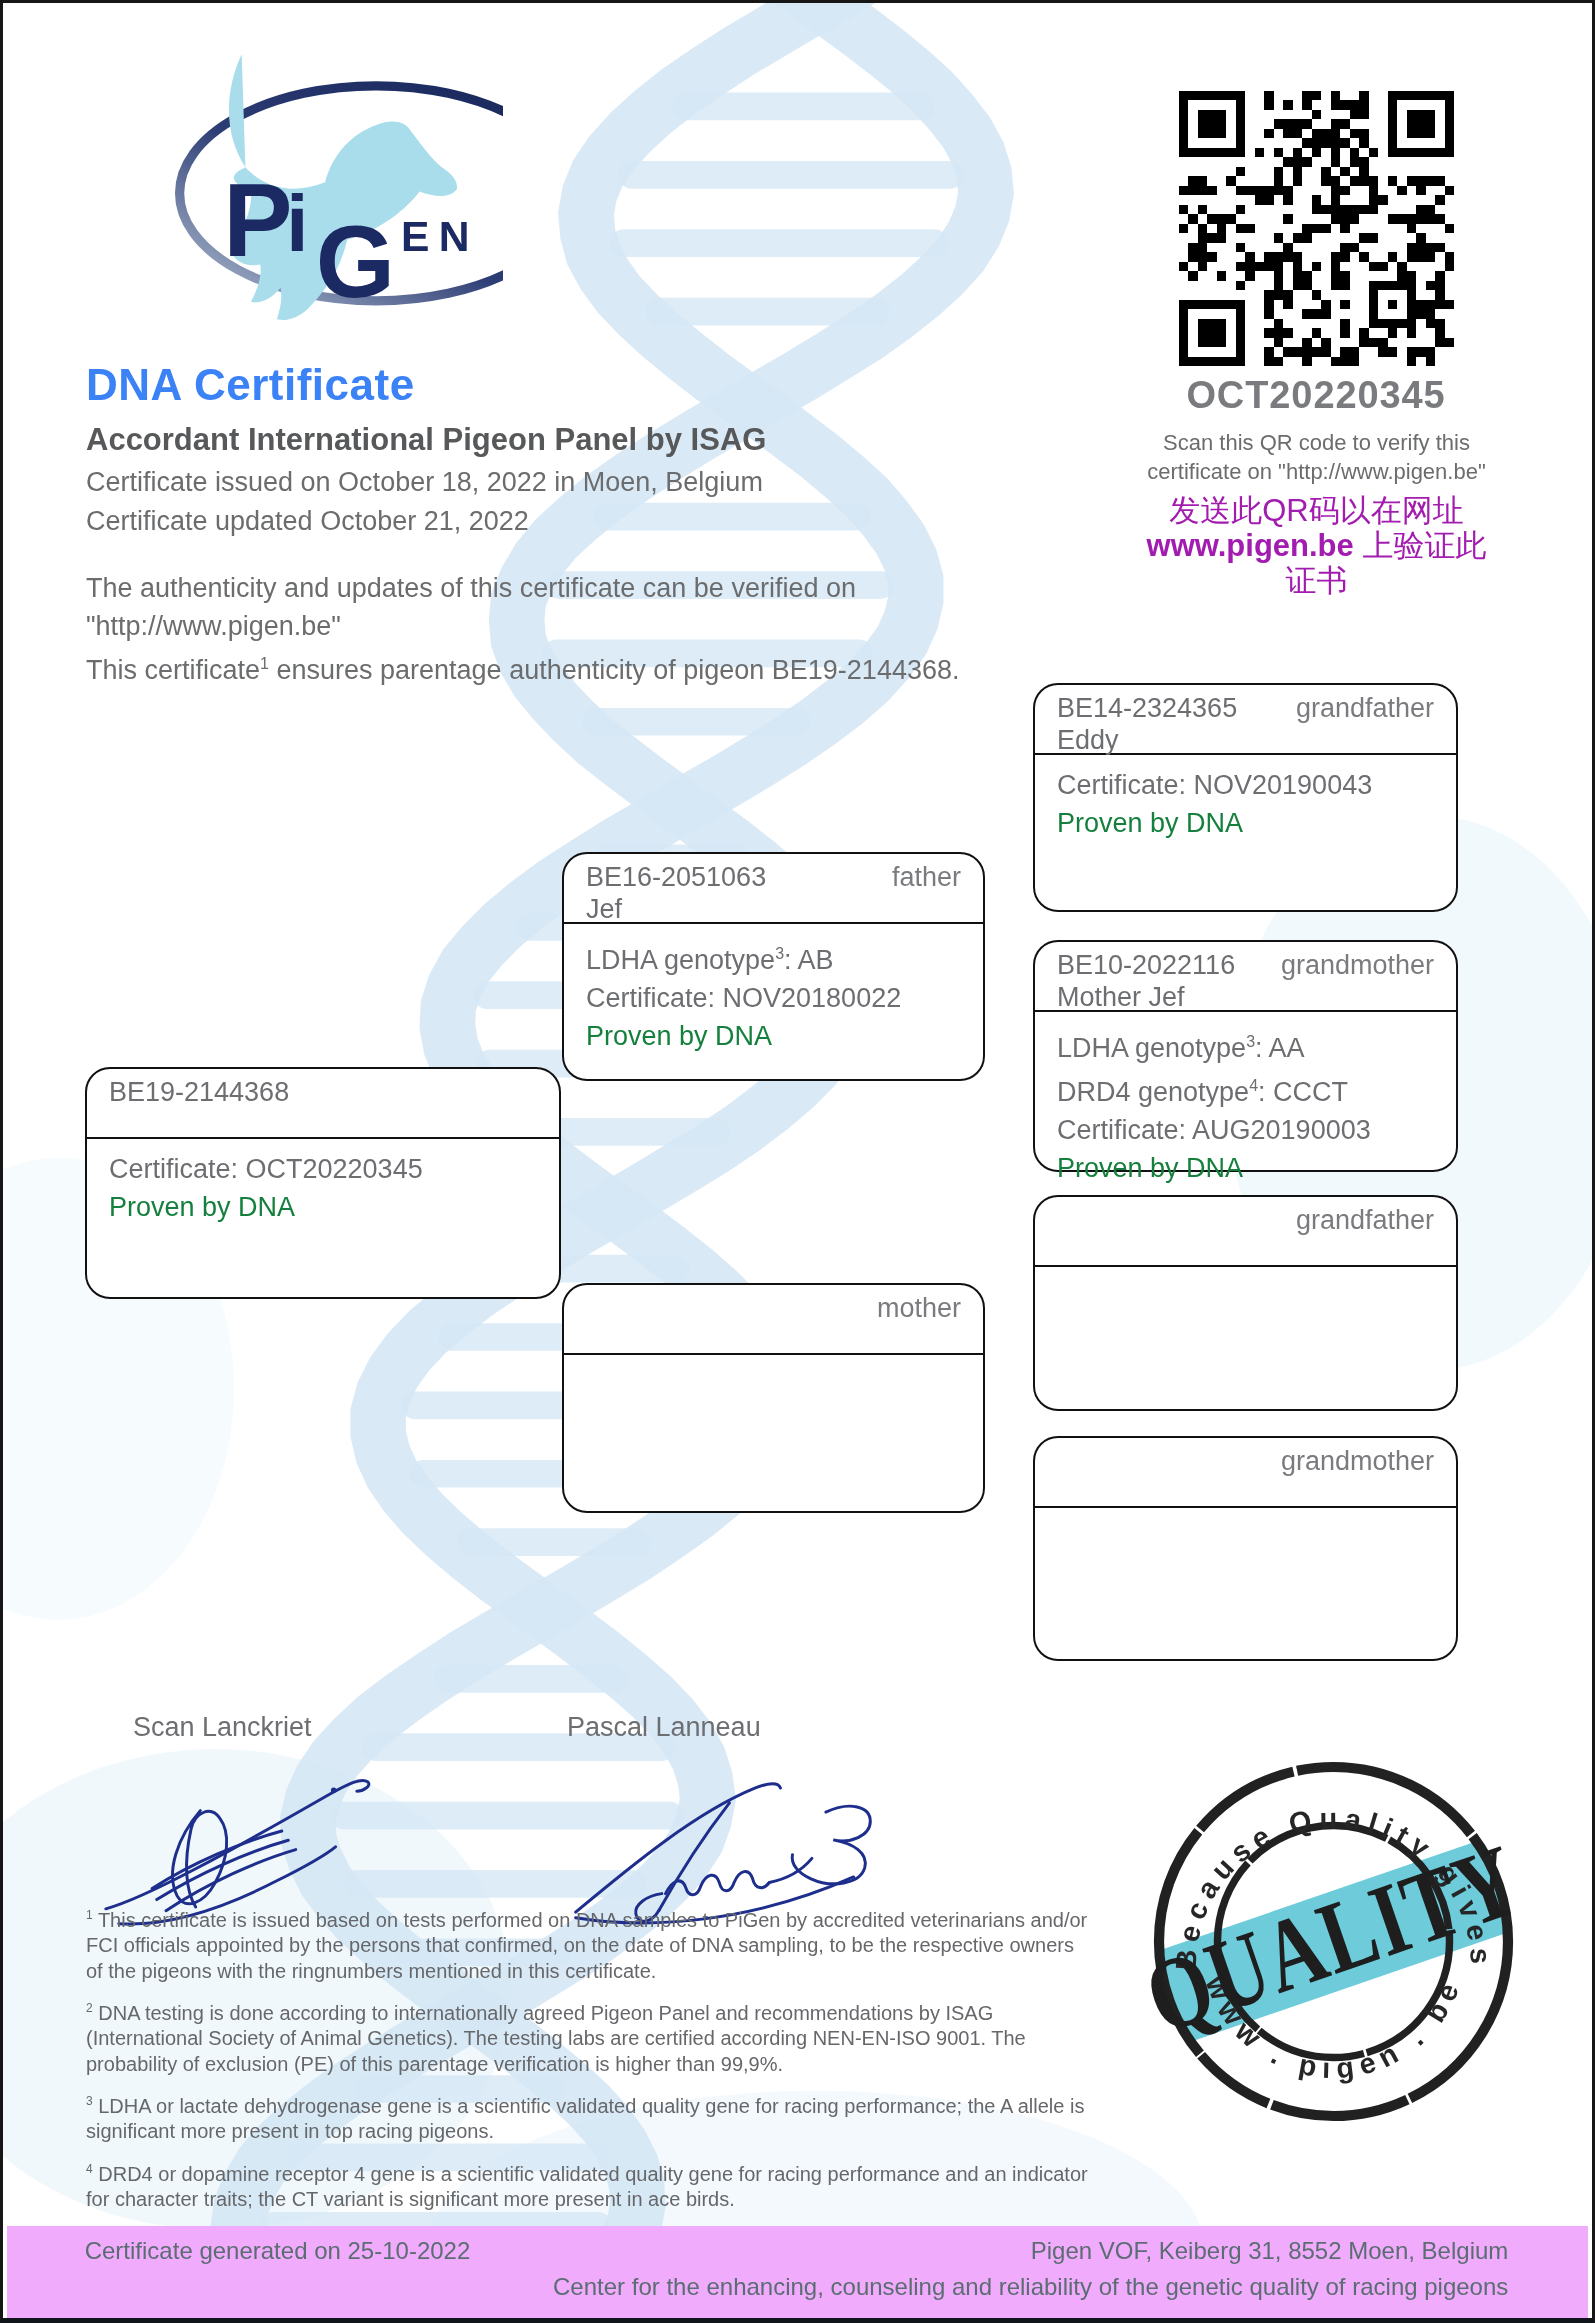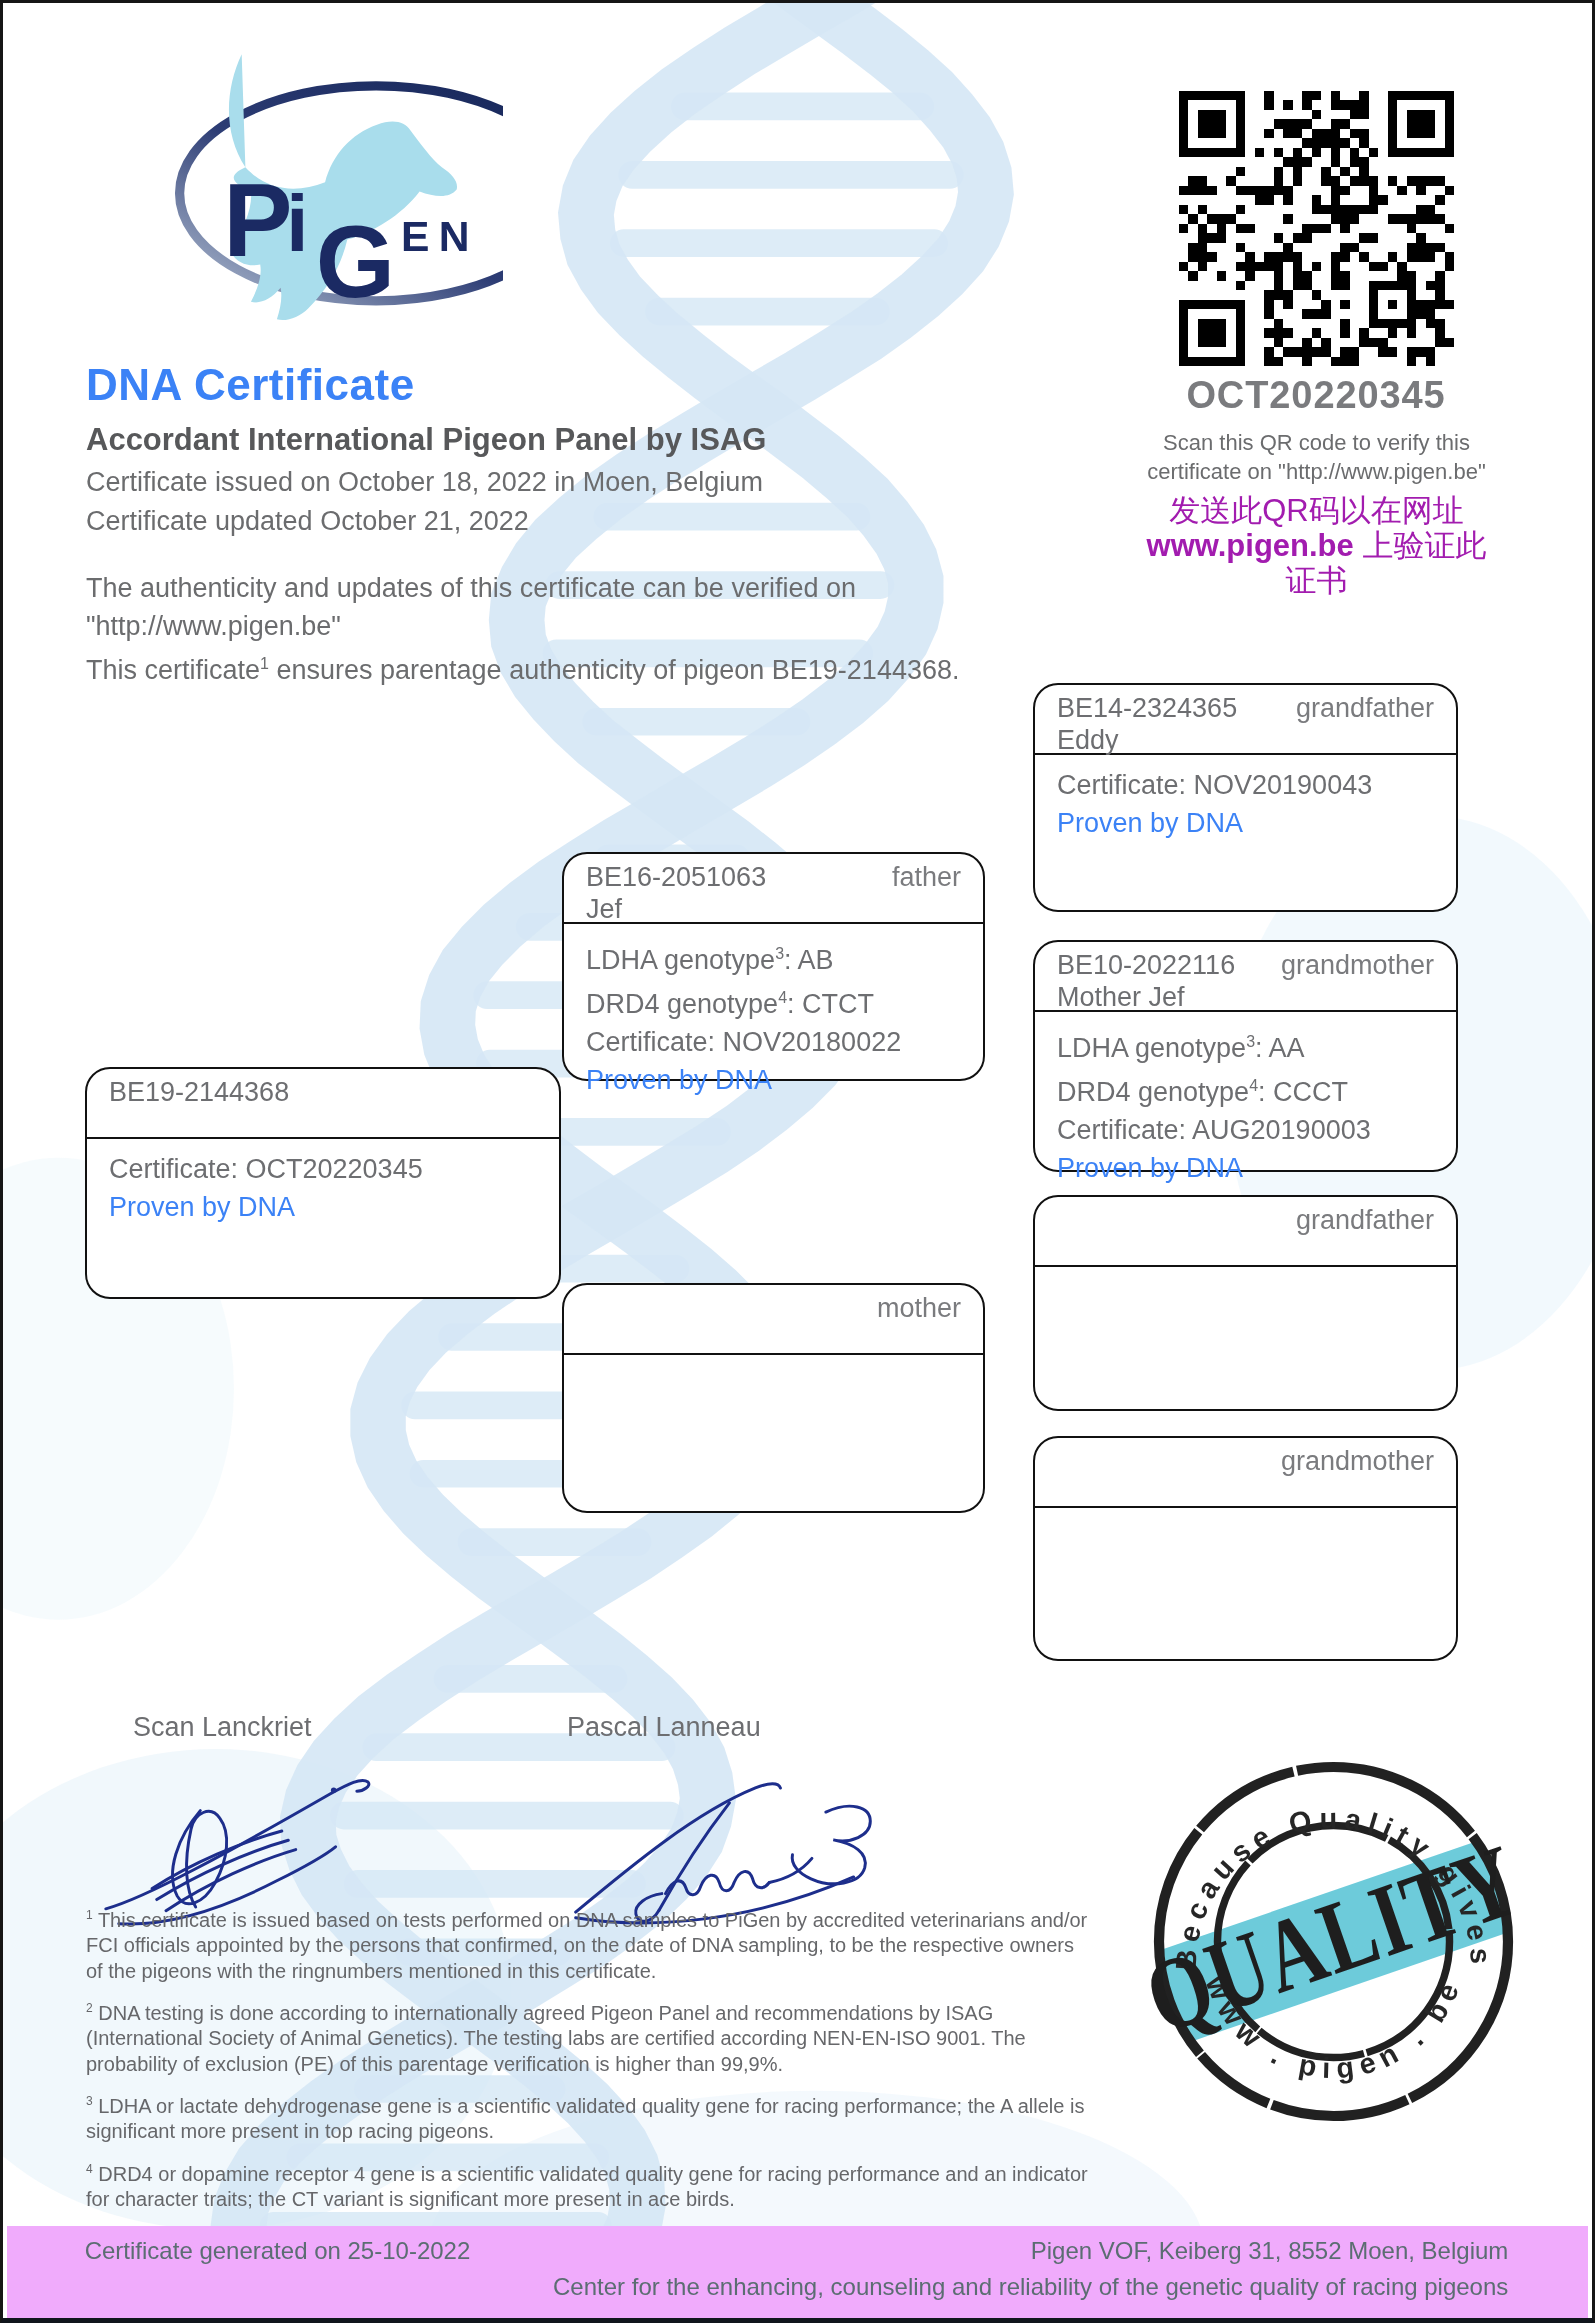--- a/index.html
+++ b/index.html
@@ -25,21 +25,21 @@
   .qr-cn{width:343px;text-align:center;font-size:31px;line-height:35px;color:#a21caf;}
   .qr-cn b{font-weight:bold;}
   
   .pbox{position:absolute;box-sizing:border-box;background:#fff;border:2.8px solid #111;border-radius:25px;color:#6d6e71;}
   .pbox-header{box-sizing:border-box;height:70px;border-bottom:2.8px solid #111;padding:6.5px 22px 0 22px;}
   .pbox-l1{display:flex;justify-content:space-between;font-size:27px;line-height:32px;}
   .pbox-role{color:#7a7b7e;}
   .pbox-name{font-size:27px;line-height:32px;}
   .pbox-body{padding:11px 34px 0 22px;font-size:27px;line-height:38px;}
   .pbox-body sup{font-size:16px;}
-  .red{color:#3b82f6;}
+  .red{color:#15803d;}
   
   .sig-name{font-size:27px;color:#6d6e71;}
   
   .fnotes{width:1002px;font-size:20px;line-height:25.5px;color:#66676a;}
   .fnotes p{margin:0 0 12px 0;}
   .fnotes sup{font-size:12px;}
   
   .footer{position:absolute;left:3.7px;right:3.7px;top:2223px;height:94px;background:#f0abfc;box-sizing:border-box;padding:11px 80px 0 78px;color:#5b6d72;font-size:24px;}
   .footer-row1{display:flex;justify-content:space-between;}
   .footer-row2{text-align:right;margin-top:8.3px;}
@@ -423,21 +423,20 @@
     <div class="pbox" style="left:559px;top:849px;width:423px;height:229px;">
       <div class="pbox-header">
         <div class="pbox-l1">
             <span>BE16-2051063</span>
             <span class="pbox-role">father</span>
           </div>
         <div class="pbox-name">Jef</div>
       </div>
       <div class="pbox-body">
         <div><span>LDHA genotype</span><sup>3</sup><span>: AB</span></div>
-        <div><span>DRD4 genotype</span><sup>4</sup><span>: CTCT</span></div>
         <div>Certificate: NOV20180022</div>
         <div class="red">Proven by DNA</div>
       </div>
     </div>
 
     <div class="pbox" style="left:1030px;top:937px;width:425px;height:232px;">
       <div class="pbox-header">
         <div class="pbox-l1">
             <span>BE10-2022116</span>
             <span class="pbox-role">grandmother</span>

